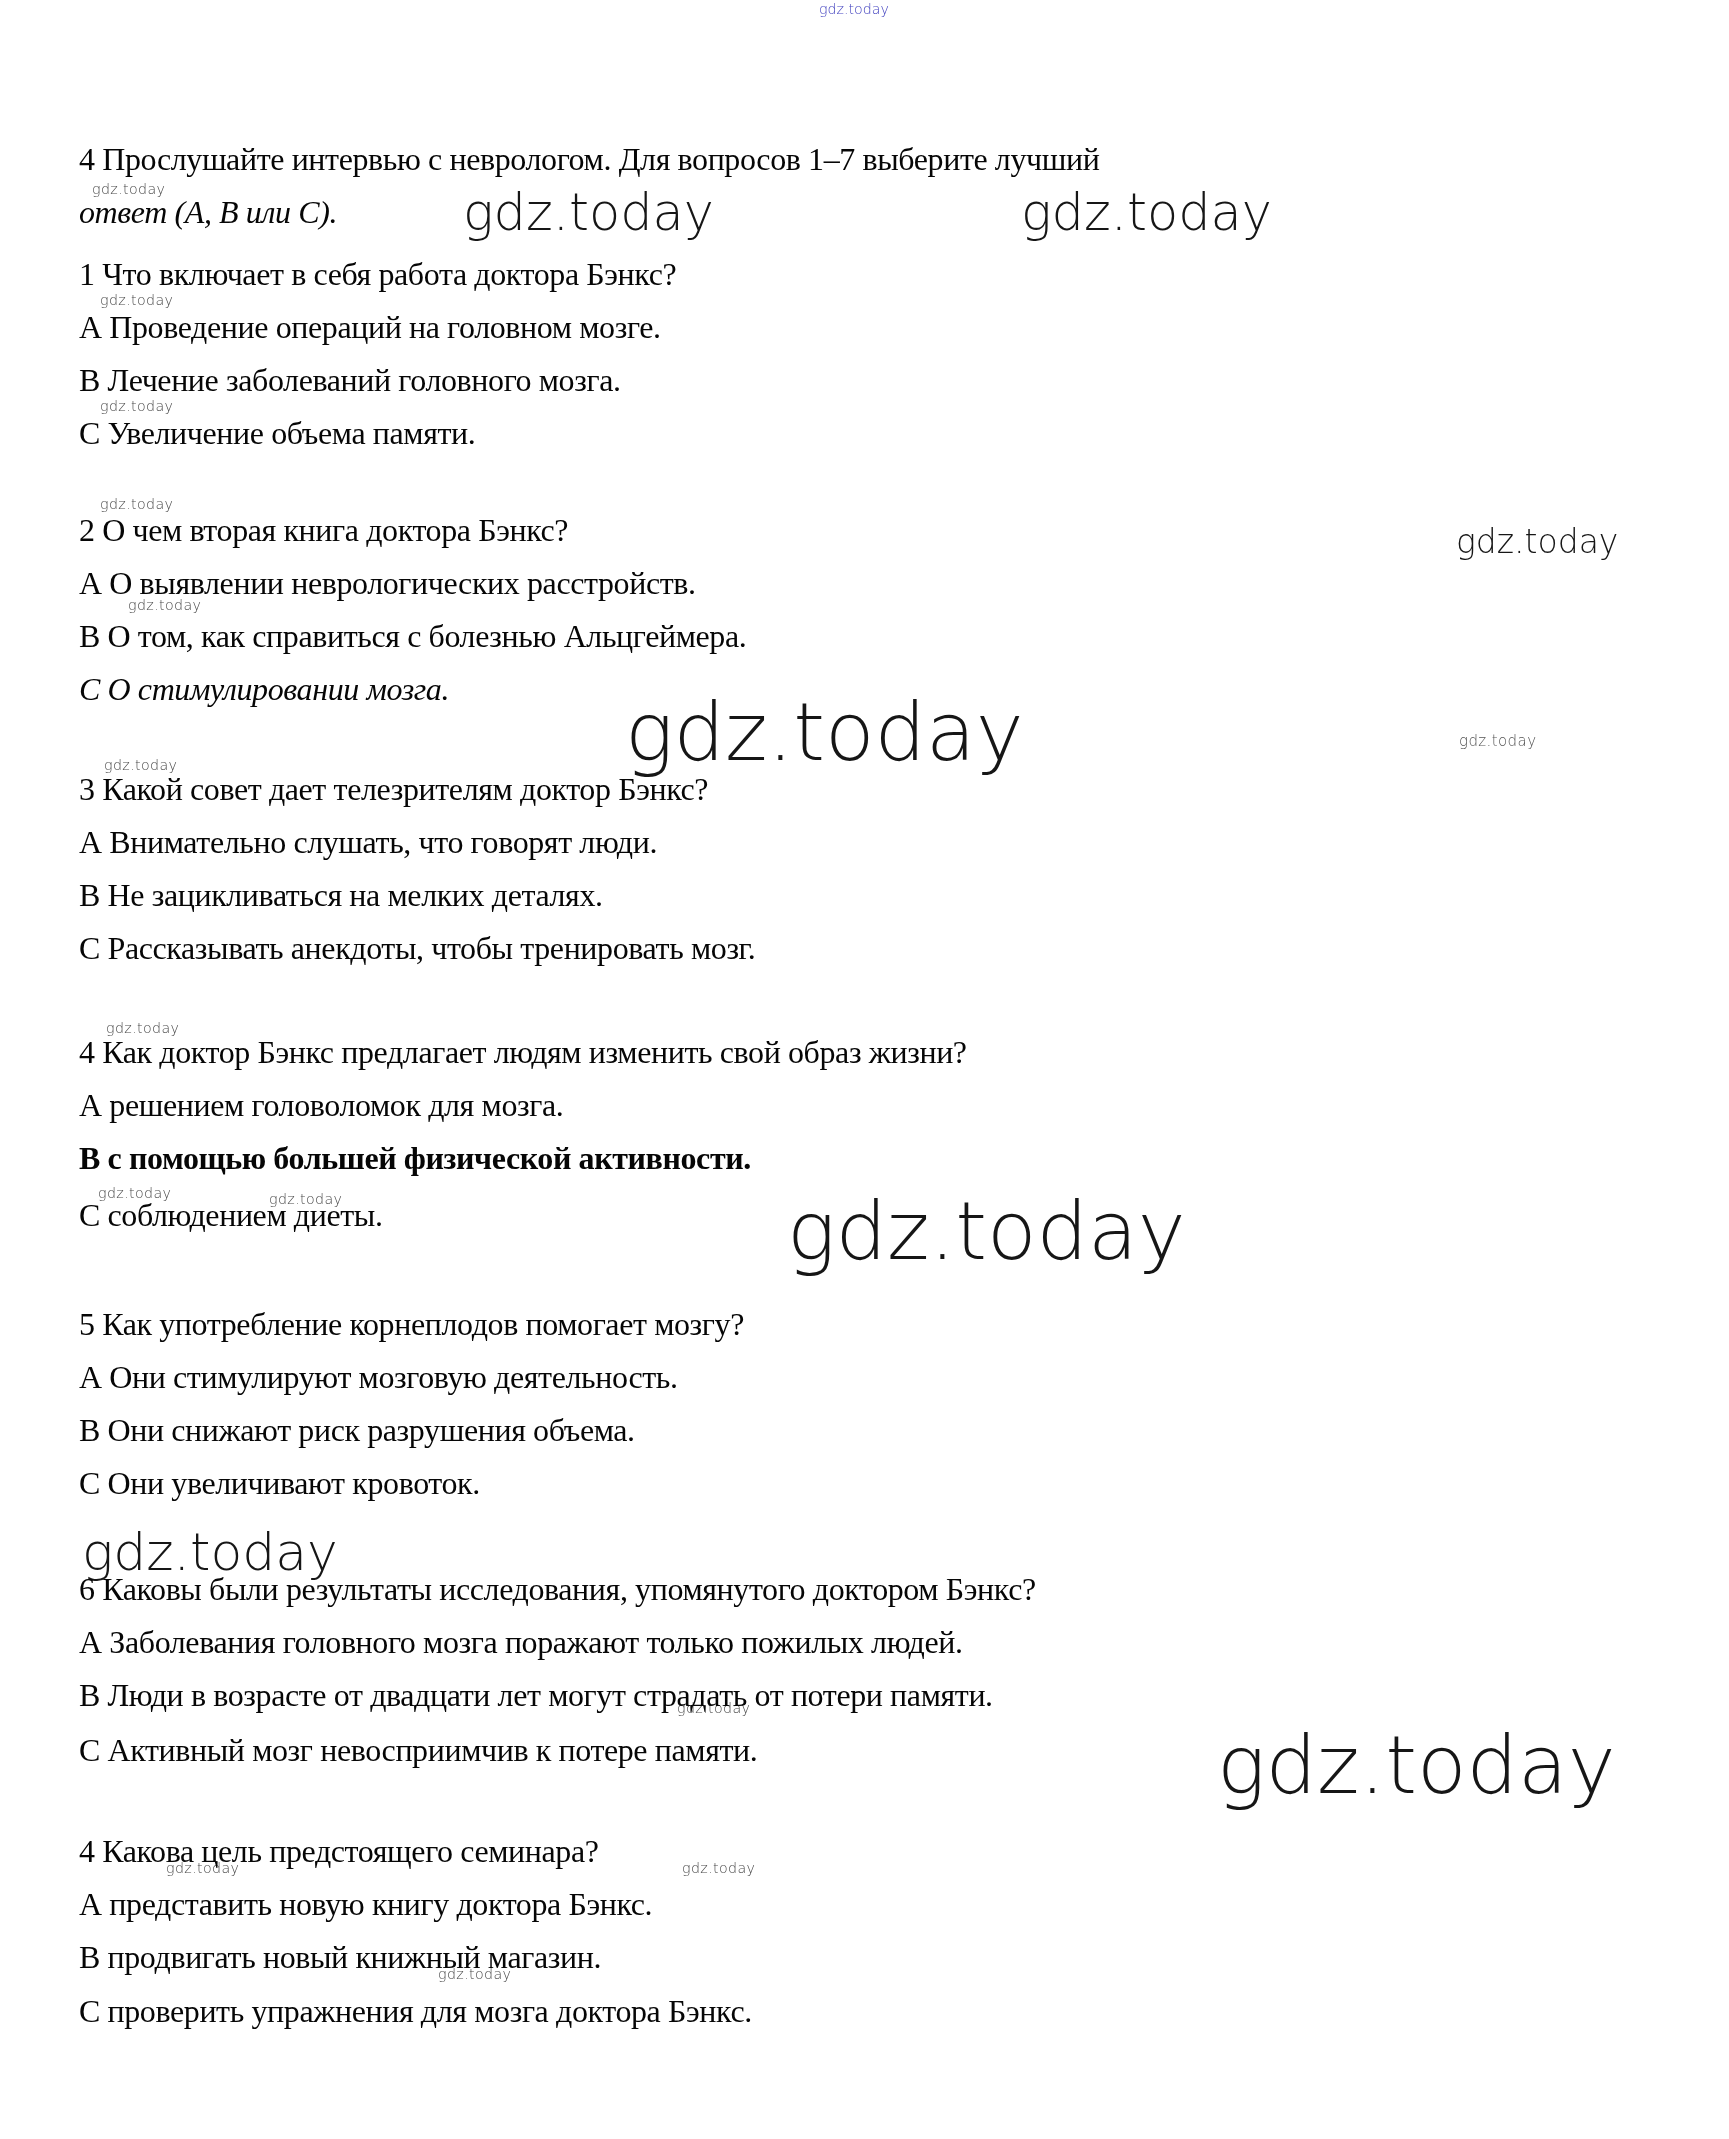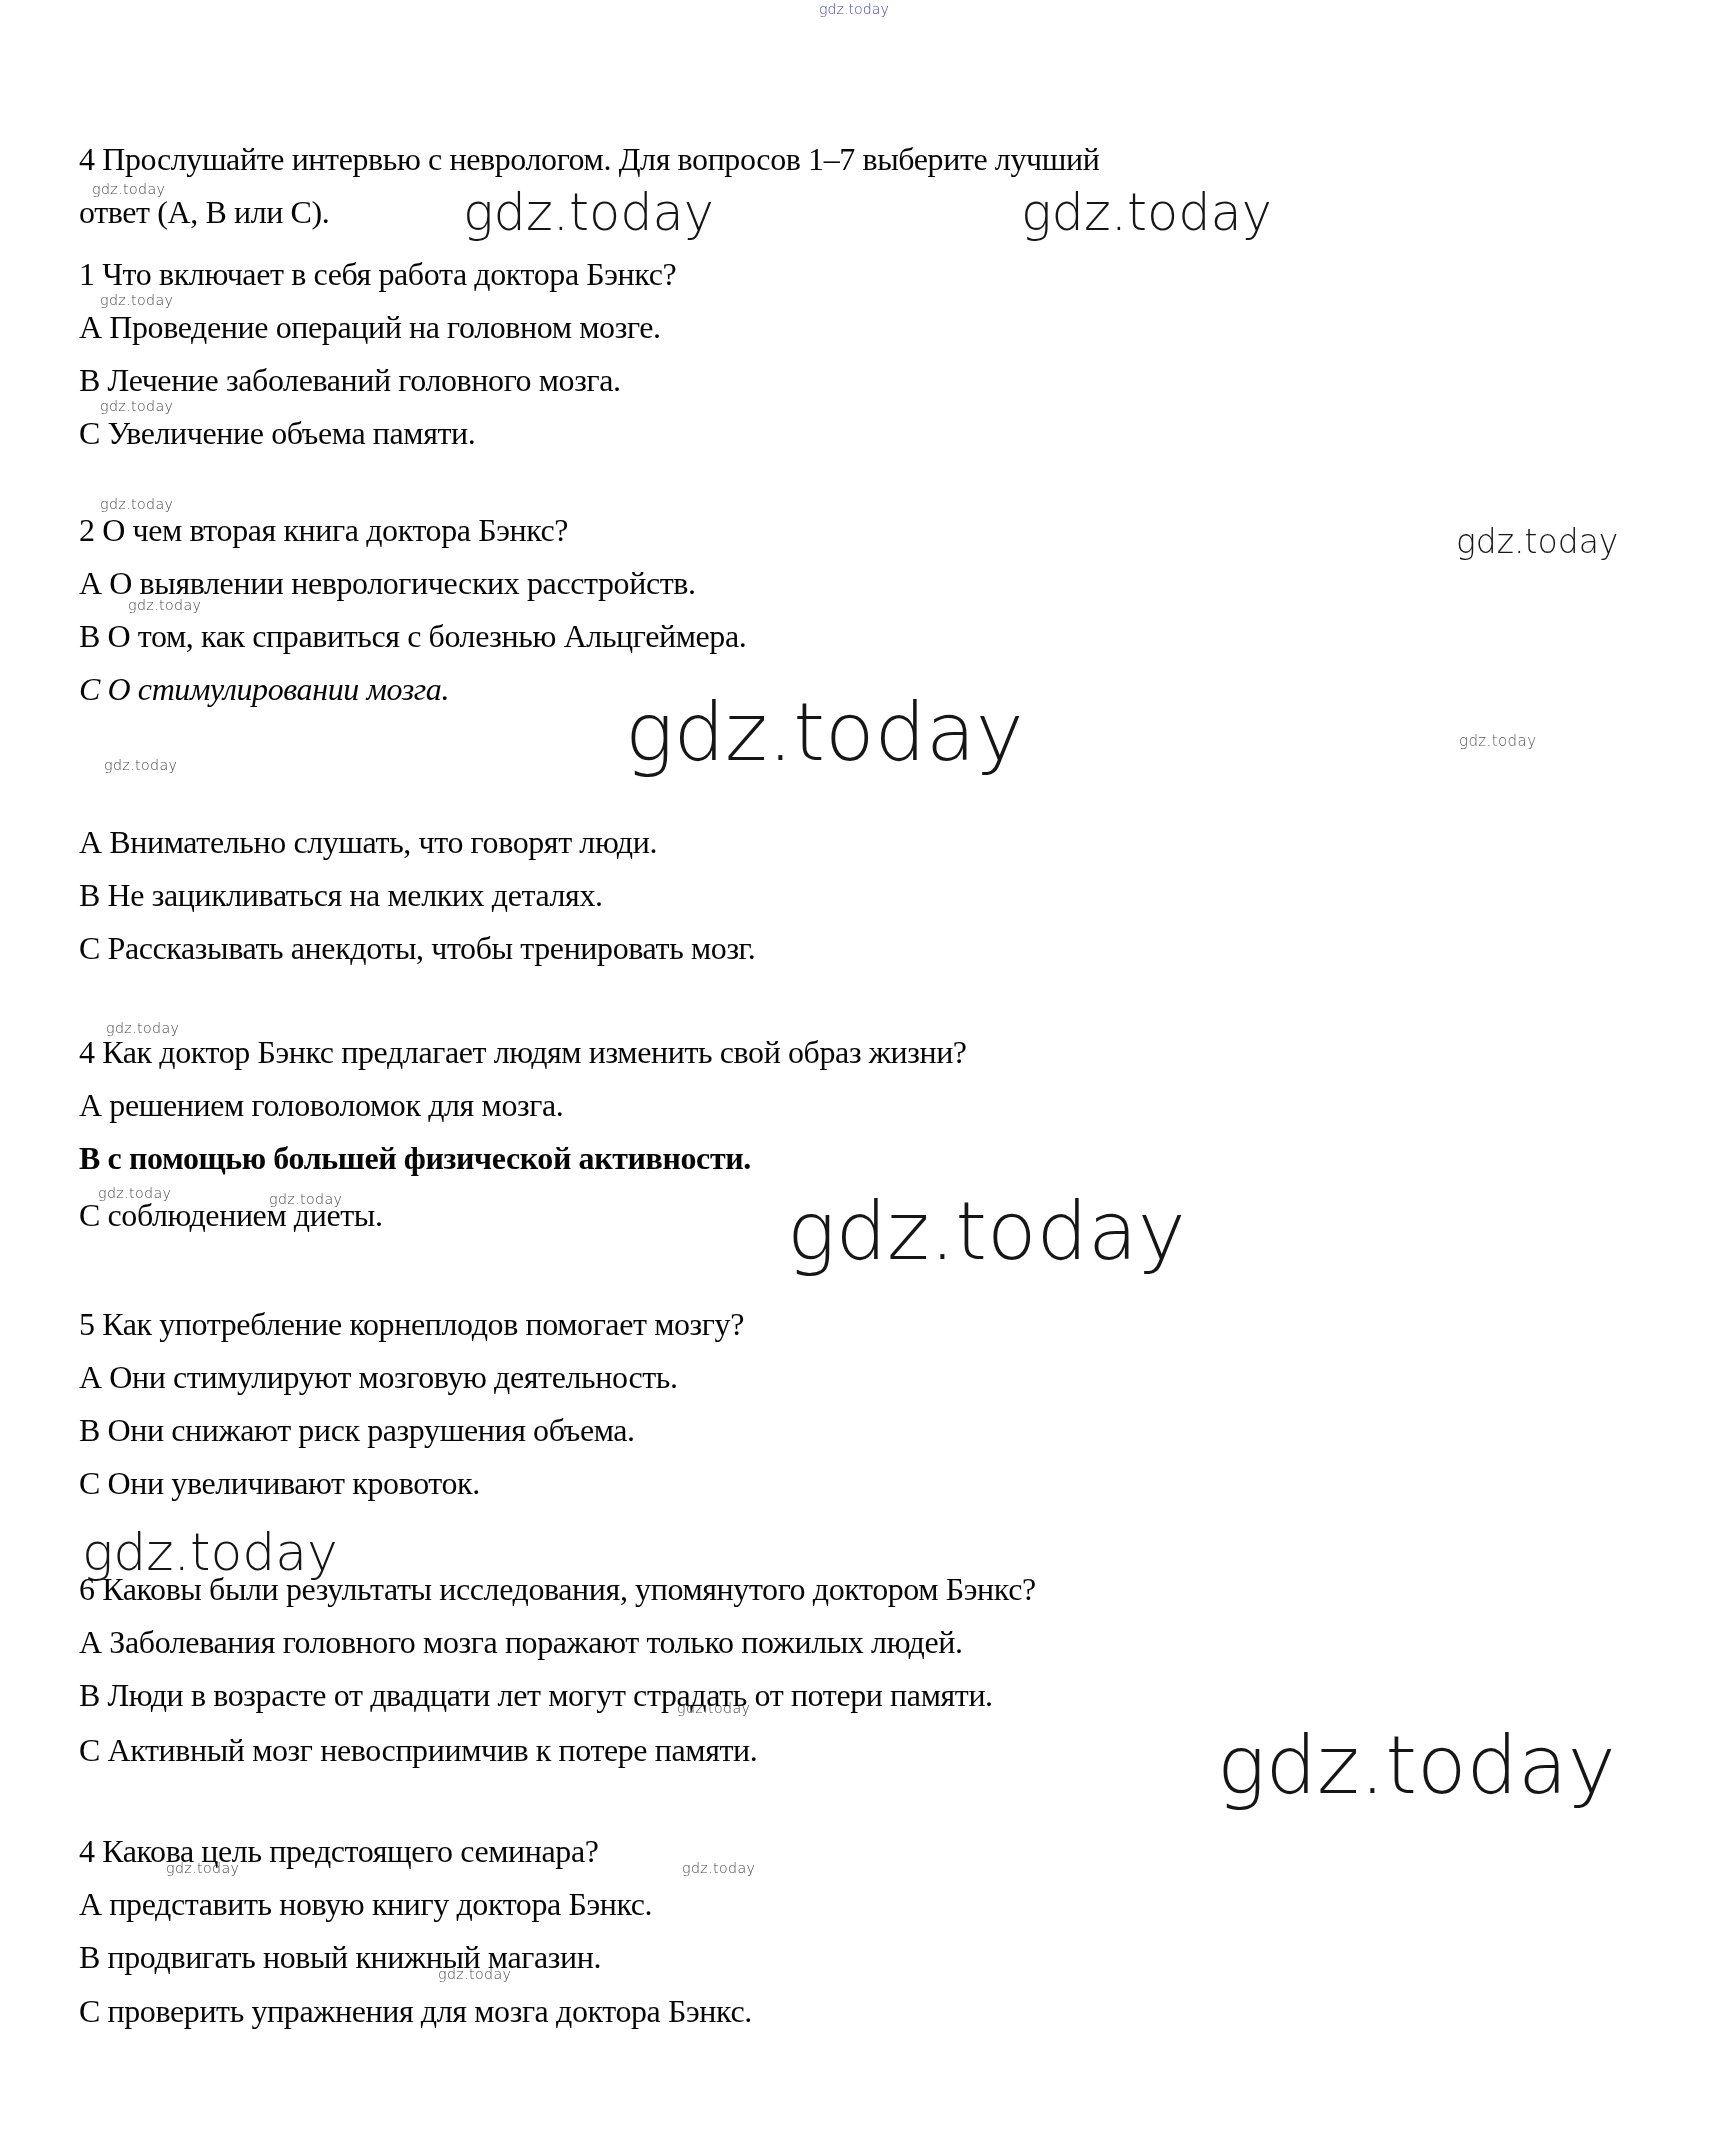--- a/index.html
+++ b/index.html
@@ -62,32 +62,33 @@
   <span class="wm wm-tiny" style="left:269px;  top:1192px;">gdz.today</span>
   <span class="wm wm-big" style="left:787px;  top:1191px;">gdz.today</span>
   <span class="wm wm-large" style="left:82px;  top:1526px;">gdz.today</span>
   <span class="wm wm-tiny" style="left:677px;  top:1701px;">gdz.today</span>
   <span class="wm wm-big" style="left:1217px; top:1725px;">gdz.today</span>
   <span class="wm wm-tiny" style="left:166px;  top:1861px;">gdz.today</span>
   <span class="wm wm-tiny" style="left:682px;  top:1861px;">gdz.today</span>
   <span class="wm wm-tiny" style="left:438px;  top:1967px;">gdz.today</span>
 
   <div class="line" style="top:142px;">4 Прослушайте интервью с неврологом. Для вопросов 1–7 выберите лучший</div>
-  <div class="line" style="top:195px;">ответ (A, B или C).</div>
+  <div class="line" style="top:195px;font-style:italic;">ответ (A, B или C).</div>
 
   <div class="line" style="top:257px;">1 Что включает в себя работа доктора Бэнкс?</div>
   <div class="line" style="top:310px;">А Проведение операций на головном мозге.</div>
   <div class="line" style="top:363px;">В Лечение заболеваний головного мозга.</div>
   <div class="line" style="top:416px;">С Увеличение объема памяти.</div>
 
   <div class="line" style="top:513px;">2 О чем вторая книга доктора Бэнкс?</div>
   <div class="line" style="top:566px;">А О выявлении неврологических расстройств.</div>
   <div class="line" style="top:619px;">В О том, как справиться с болезнью Альцгеймера.</div>
   <div class="line" style="top:672px;font-style:italic;">С О стимулировании мозга.</div>
 
+  <div class="line" style="top:772px;">3 Какой совет дает телезрителям доктор Бэнкс?</div>
   <div class="line" style="top:825px;">А Внимательно слушать, что говорят люди.</div>
   <div class="line" style="top:878px;">В Не зацикливаться на мелких деталях.</div>
   <div class="line" style="top:931px;">С Рассказывать анекдоты, чтобы тренировать мозг.</div>
 
   <div class="line" style="top:1035px;">4 Как доктор Бэнкс предлагает людям изменить свой образ жизни?</div>
   <div class="line" style="top:1088px;">А решением головоломок для мозга.</div>
   <div class="line" style="top:1141px;font-weight:bold;">В с помощью большей физической активности.</div>
   <div class="line" style="top:1198px;">С соблюдением диеты.</div>
 
   <div class="line" style="top:1307px;">5 Как употребление корнеплодов помогает мозгу?</div>

